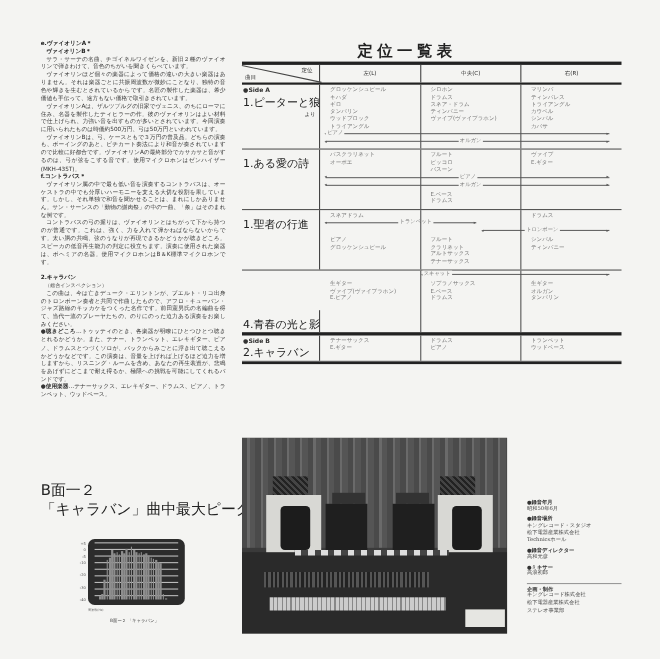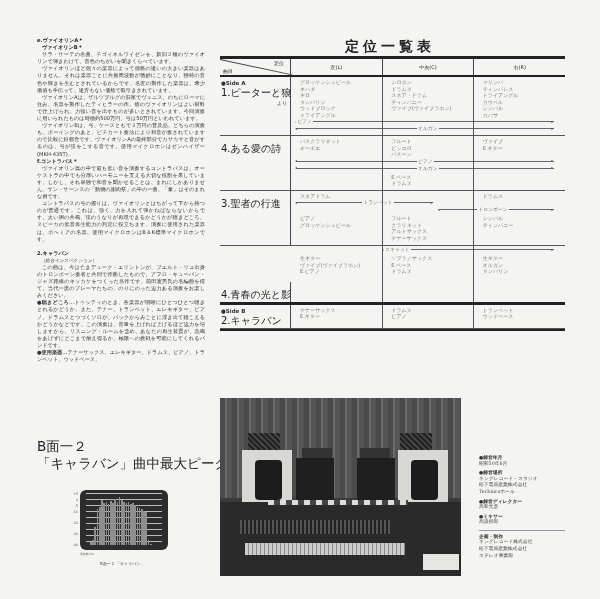--- a/index.html
+++ b/index.html
@@ -19,21 +19,21 @@
   .spec-chart .ylbls { position: absolute; left: -14px; top: 0; width: 12px; height: 60px; font-size: 3.3px; color: #555; }
   .spec-chart .ylbls span { position: absolute; right: 0; }
   .spec-chart .plot { position: absolute; left: 6px; top: 3px; width: 76px; height: 52px; }
   .spec-chart .grid { position: absolute; left: 0; right: 0; height: 0.5px; background: #bbb; }
   .spec-chart .bars { position: absolute; left: 4px; right: 6px; bottom: 0; top: 0; display: flex; align-items: flex-end; gap: 0.6px; }
   .spec-chart .bar { flex: 1; background: #8e8e8e; }
   .spec-xlbls { position: absolute; left: 80px; top: 552px; width: 92px; font-size: 2.8px; color: #666; white-space: nowrap; overflow: hidden; }
   .spec-caption { position: absolute; left: 100px; top: 561px; font-size: 4px; color: #444; }
 
   
-  .table-title { position: absolute; left: 345px; top: 38px; font-size: 14px; font-weight: bold; letter-spacing: 4px; color: #222; }
+  .table-title { position: absolute; left: 325px; top: 38px; font-size: 14px; font-weight: bold; letter-spacing: 4px; color: #222; }
 
   
   .loc-table { position: absolute; left: 220px; top: 56px; width: 345px; }
   .rule-thick { height: 2.5px; background: #222; }
   .hdr-row { position: relative; height: 16px; display: flex; }
   .hdr-corner { width: 71px; position: relative; border-right: 0.8px solid #444; }
   .hdr-corner .diag { position: absolute; left: 0; top: 0; width: 74px; height: 1px; background: #444; transform-origin: 0 0; transform: rotate(12deg); }
   .hdr-corner .a { position: absolute; right: 6px; top: 1px; font-size: 5px; }
   .hdr-corner .b { position: absolute; left: 3px; bottom: 1px; font-size: 5px; }
   .hdr-col { flex: 1; text-align: center; font-size: 5px; line-height: 16px; border-right: 0.8px solid #444; }
@@ -217,21 +217,21 @@
             <span class="arr-r" style="left: 95%;">▸</span>
             <span class="lbl" style="left: 46%;">オルガン</span>
           </div>
           <div style="height: 3px;"></div>
           <div class="vline" style="left: 33.3%; top: 0px; bottom: 0px;"></div>
           <div class="vline" style="left: 66.6%; top: 0px; bottom: 0px;"></div>
         </div>
       </div>
       <div class="song-row">
         <div class="song-label" style="padding-top: 6px;">
-          <div class="name">4.ある愛の詩</div>
+          <div class="name">1.ある愛の詩</div>
         </div>
         <div class="song-body">
           <div class="cols">
             <div class="cell">
               <span class="item">バスクラリネット</span>
               <span class="item">オーボエ</span>
             </div>
             <div class="cell">
               <span class="item">フルート</span>
               <span class="item">ピッコロ</span>
@@ -262,21 +262,21 @@
             </div>
             <div class="cell"></div>
           </div>
           <div style="height: 3px;"></div>
           <div class="vline" style="left: 33.3%; top: 0px; bottom: 0px;"></div>
           <div class="vline" style="left: 66.6%; top: 0px; bottom: 0px;"></div>
         </div>
       </div>
       <div class="song-row">
         <div class="song-label" style="padding-top: 6px;">
-          <div class="name">3.聖者の行進</div>
+          <div class="name">1.聖者の行進</div>
         </div>
         <div class="song-body">
           <div class="cols">
             <div class="cell">
               <span class="item">スネアドラム</span>
             </div>
             <div class="cell"></div>
             <div class="cell">
               <span class="item">ドラムス</span>
             </div>

